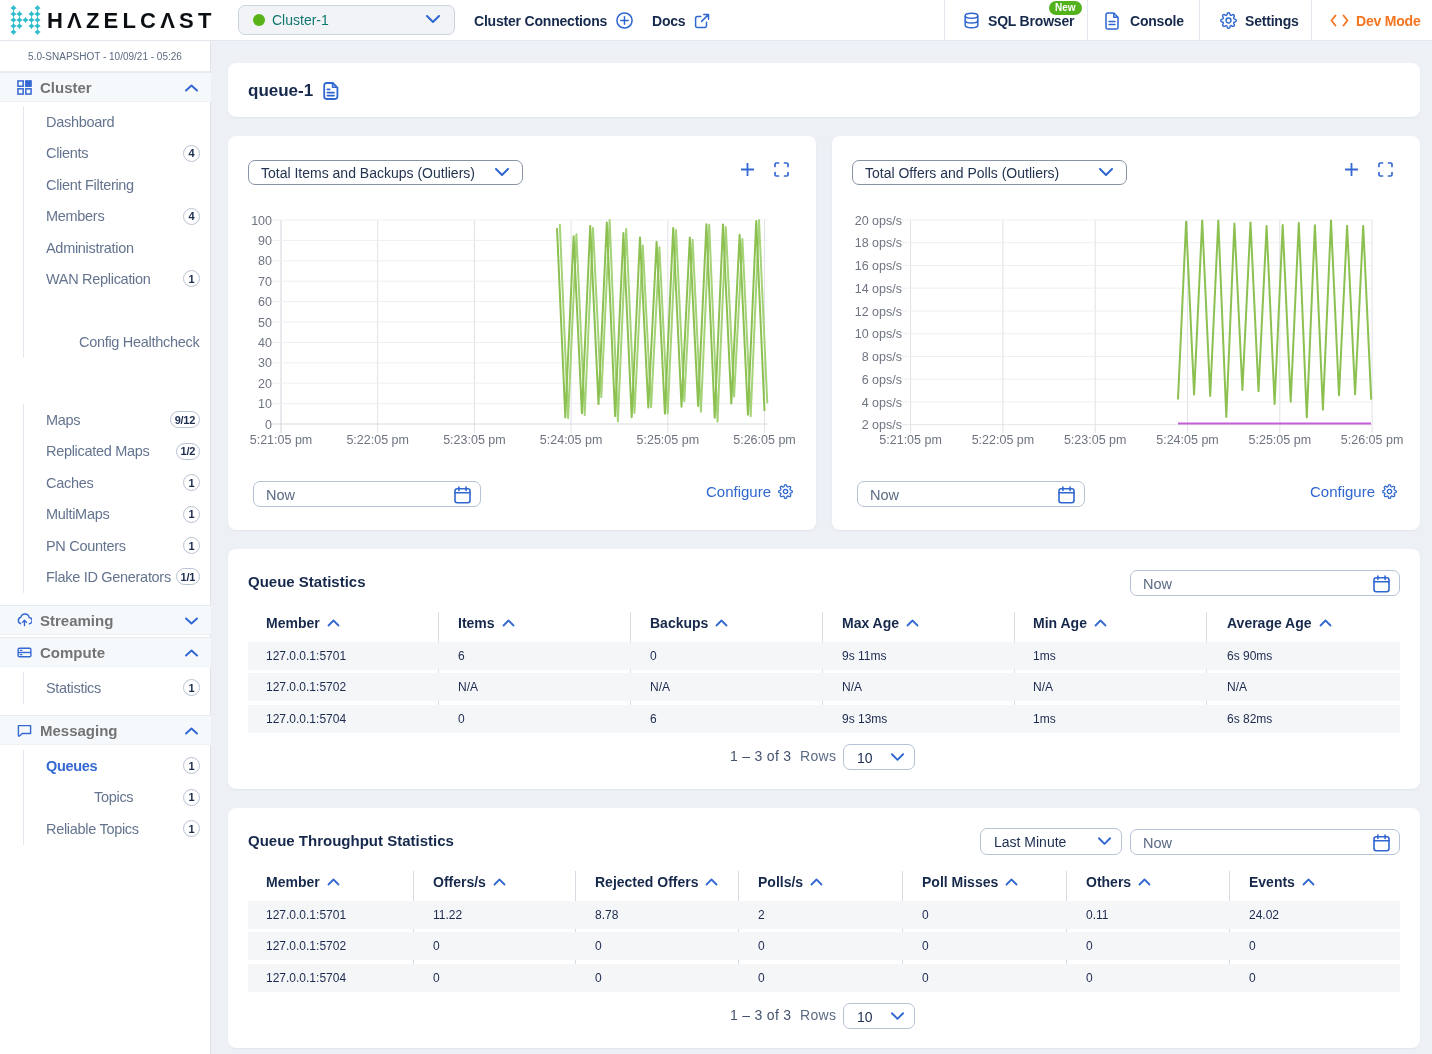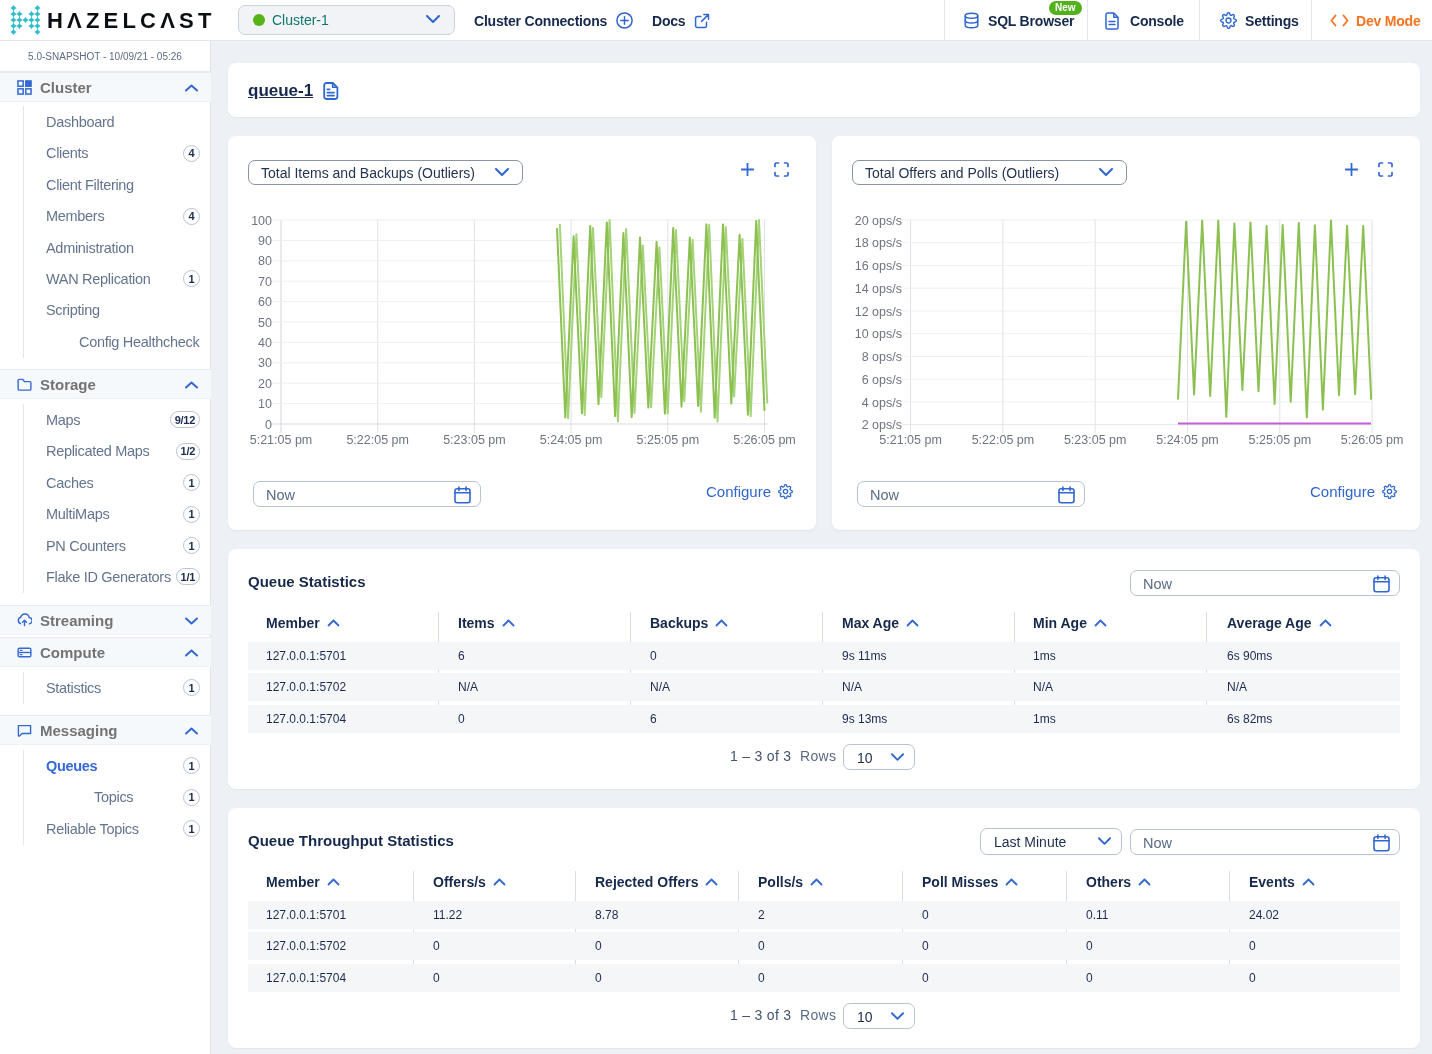--- a/index.html
+++ b/index.html
@@ -156,34 +156,22 @@
       <span class="nlabel">Members</span>
       <span class="badge">4</span>
     </div>
     <div class="navitem" style="top:190.9px;">
       <span class="nlabel">Administration</span>
     </div>
     <div class="navitem" style="top:222.3px;">
       <span class="nlabel">WAN Replication</span>
       <span class="badge">1</span>
     </div>
-    <div class="navitem" style="top:253.7px;">
-      <span class="nlabel">Scripting</span>
-    </div>
     <div class="navitem" style="top:285.1px;margin-left:33px;">
       <span class="nlabel">Config Healthcheck</span>
-    </div>
-    <div class="sechead" style="top:328px;">
-      <svg class="sicon" style="left:17px;top:7px;" viewBox="0 0 16 16">
-        <path d="M1.2 4.5v8.2a1.3 1.3 0 0 0 1.3 1.3h11a1.3 1.3 0 0 0 1.3-1.3V6.2a1.3 1.3 0 0 0-1.3-1.3H8L6.4 2.9a1.3 1.3 0 0 0-.9-.4H2.5a1.3 1.3 0 0 0-1.3 1.3z" fill="none" stroke="#3468d2" stroke-width="1.5" stroke-linejoin="round"></path>
-      </svg>
-      <div class="slabel">Storage</div>
-      <svg class="schev" width="13" height="8" viewBox="0 0 13 8">
-        <path d="M1 6.5L6.5 1.5 12 6.5" fill="none" stroke="#3468d2" stroke-width="2" stroke-linecap="round" stroke-linejoin="round"></path>
-      </svg>
     </div>
     <div style="position:absolute;left:23px;top:363px;height:189px;width:1px;background:#e4e8ee;"></div>
     <div class="navitem" style="top:363.3px;">
       <span class="nlabel">Maps</span>
       <span class="badge">9/12</span>
     </div>
     <div class="navitem" style="top:394.7px;">
       <span class="nlabel">Replicated Maps</span>
       <span class="badge">1/2</span>
     </div>
@@ -247,21 +235,21 @@
       <span class="nlabel">Topics</span>
       <span class="badge">1</span>
     </div>
     <div class="navitem" style="top:772.1px;">
       <span class="nlabel">Reliable Topics</span>
       <span class="badge">1</span>
     </div>
   </div>
 
 <div class="card" style="left:228px;top:63px;width:1192px;height:54px;">
-  <div style="position:absolute;left:20px;top:18px;display:flex;align-items:center;gap:10px;text-decoration:underline;">
+  <div style="position:absolute;left:20px;top:18px;display:flex;align-items:center;gap:10px;">
     <span class="qtitle">queue-1</span>
     <svg width="16" height="18" viewBox="0 0 16 18">
         <path d="M9.8 1H3.6A2.4 2.4 0 0 0 1.2 3.4v11.2A2.4 2.4 0 0 0 3.6 17h8.4a2.4 2.4 0 0 0 2.4-2.4V5.6z" fill="none" stroke="#2f66d0" stroke-width="1.8" stroke-linejoin="round"></path>
         <path d="M9.6 1.4v3.8h4" fill="none" stroke="#2f66d0" stroke-width="1.6" stroke-linejoin="round"></path>
         <path d="M4.4 7.4h2.2M4.4 10.6h6.6M4.4 13.6h6.6" stroke="#2f66d0" stroke-width="1.8" stroke-linecap="round"></path>
       </svg>
   </div>
 </div>
 
 <div class="card" id="cc1" style="left:228px;top:136px;width:588px;height:394px;">

